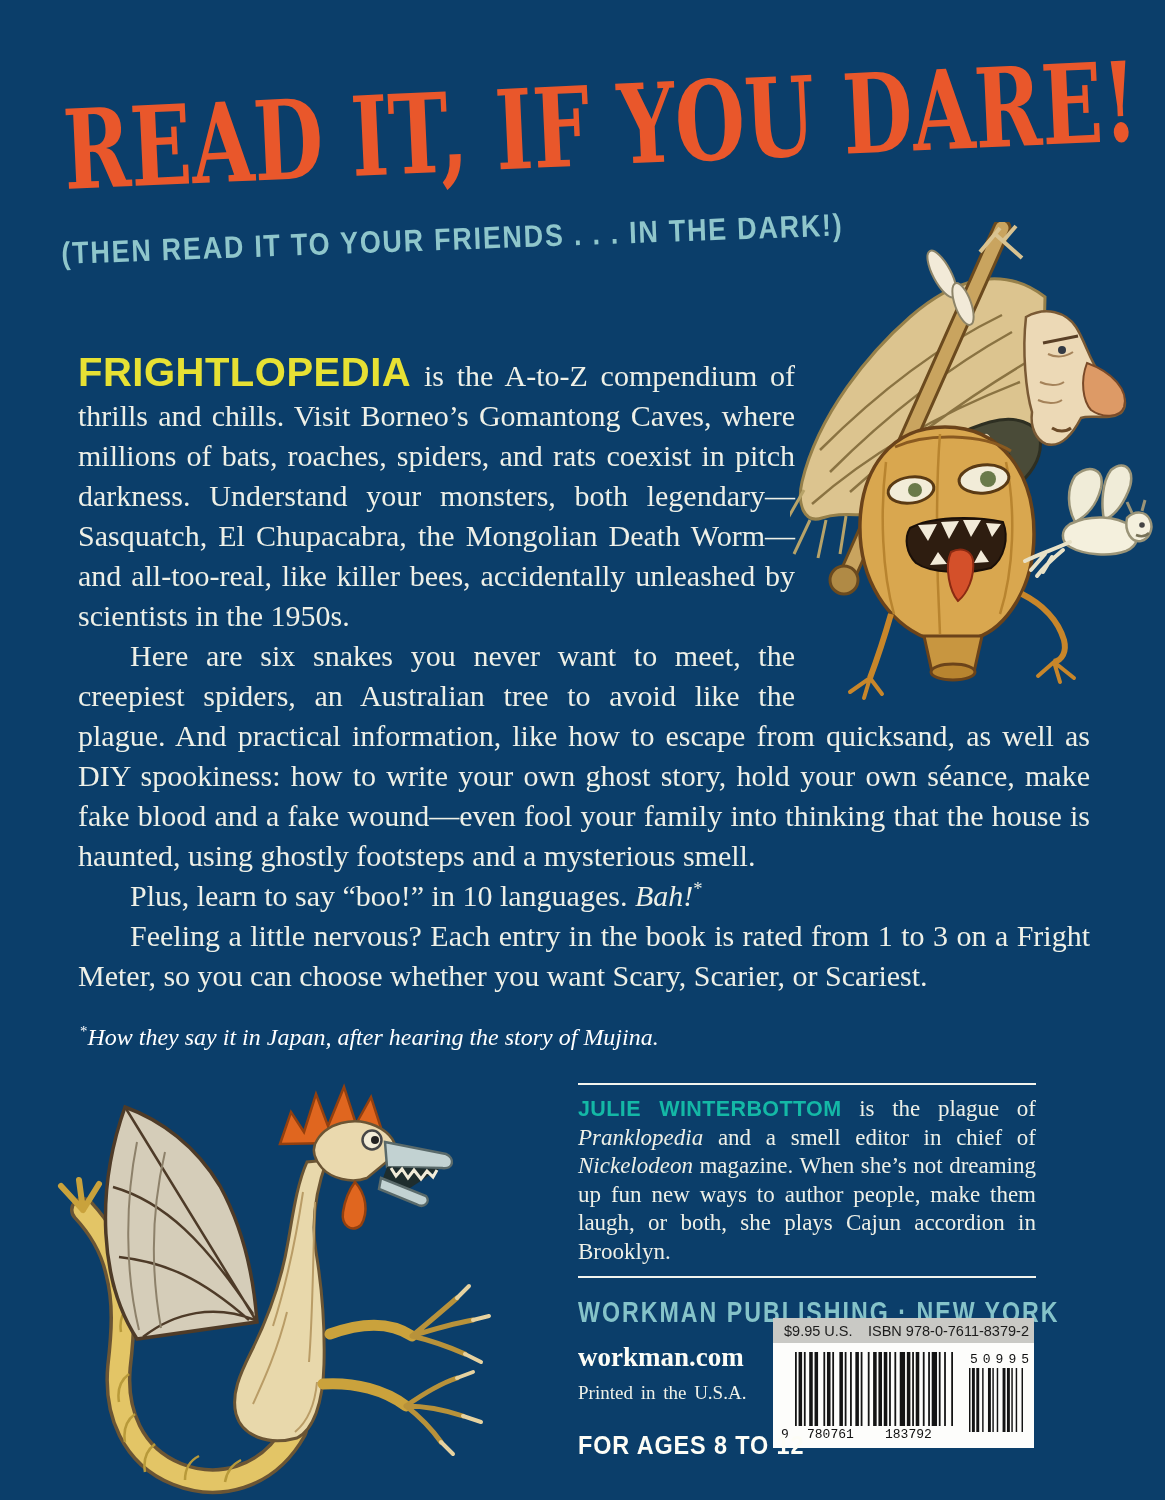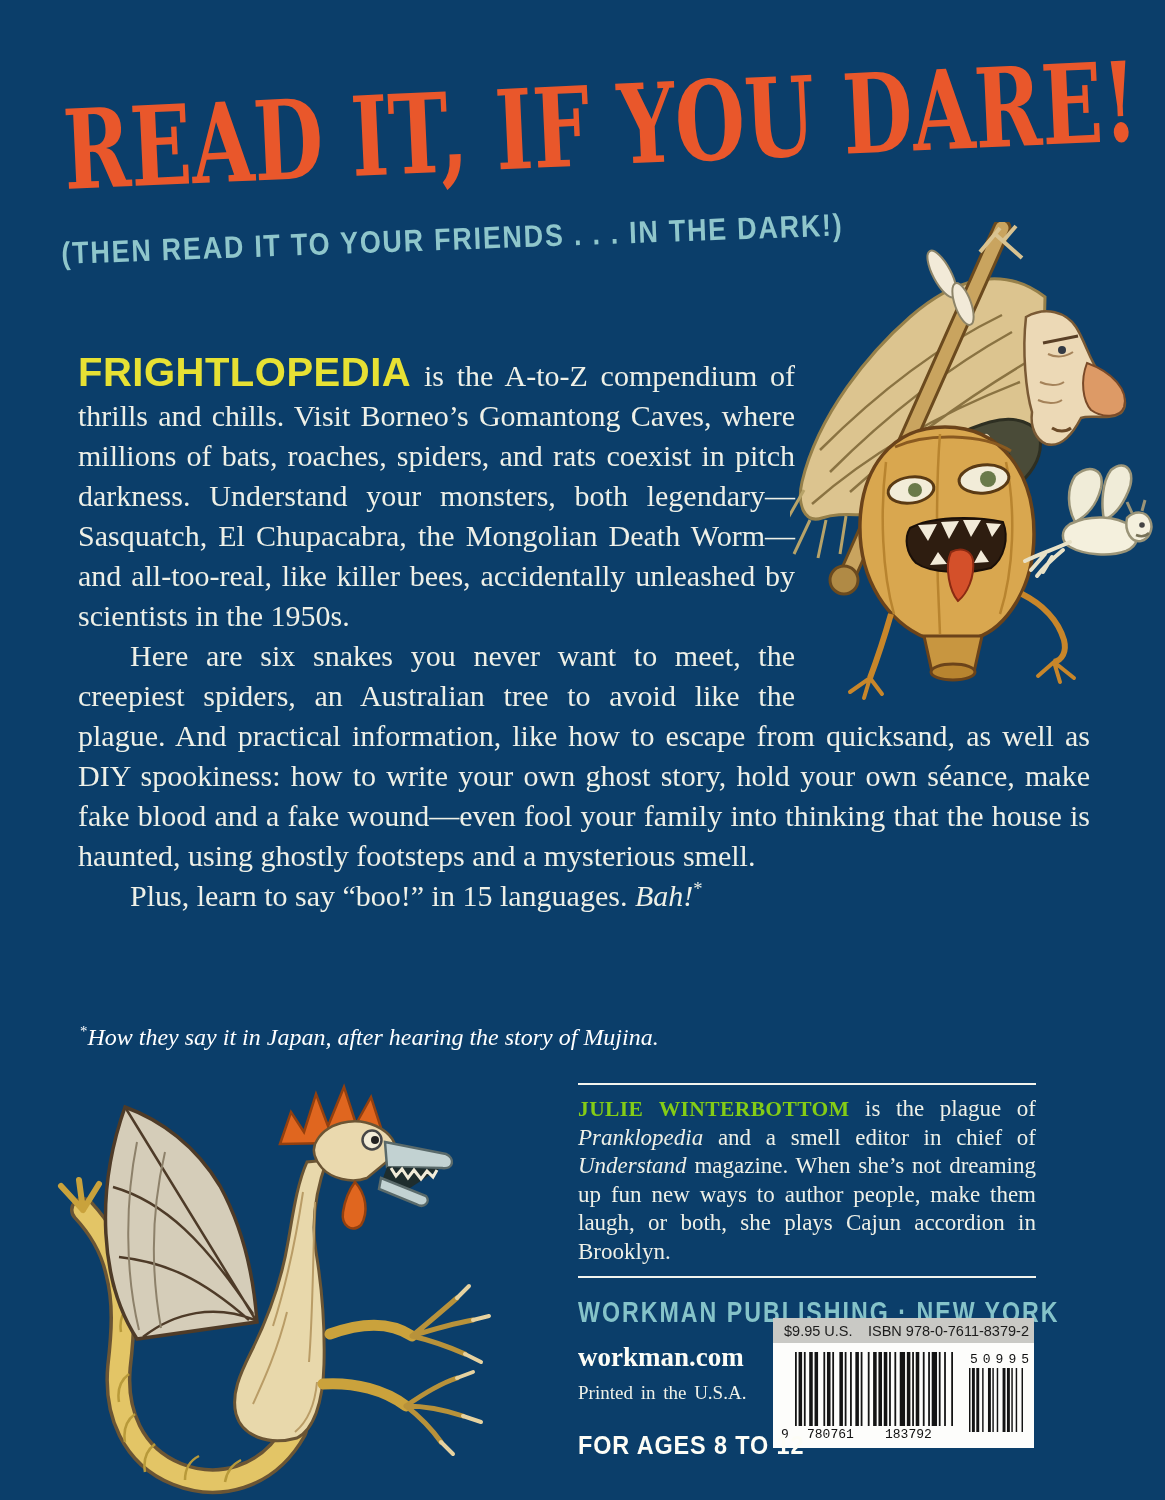--- a/index.html
+++ b/index.html
@@ -25,22 +25,22 @@
   .lead{font-family:"Liberation Sans","DejaVu Sans",sans-serif;font-weight:bold;
         font-size:40px;letter-spacing:0.5px;color:#e7e134;}
   .sup{font-size:0.62em;vertical-align:super;line-height:0;}
   .footnote{position:absolute;left:80px;top:1024px;font-style:italic;
             font-size:24px;color:#ffffff;}
   .footnote .sup{font-style:normal;}
   
   .authorcol{position:absolute;left:578px;top:1083px;width:458px;color:#eef0e7;}
   .rule{height:2px;background:#f3f4ee;}
   .bio{margin:10px 0 0 0;font-size:23px;line-height:28.5px;text-align:justify;}
-  .author-name{font-family:Liberation Serif, serif;font-weight:bold;
-               font-size:21.5px;color:#84cc16;letter-spacing:0.4px;}
+  .author-name{font-family:Liberation Sans, sans-serif;font-weight:bold;
+               font-size:21.5px;color:#14b8a6;letter-spacing:0.4px;}
   .rule2{margin-top:10px;}
   .publine{margin-top:18px;white-space:nowrap;transform:scaleX(0.8);transform-origin:0 0;
            font-family:"Liberation Sans","DejaVu Sans",sans-serif;font-weight:bold;
            font-size:29px;letter-spacing:2.5px;color:#85c3c9;}
   .website{margin-top:13px;font-weight:bold;font-size:27px;color:#fdfdf6;}
   .printed{margin-top:9px;font-size:19px;word-spacing:3px;color:#eef0e7;}
   .ages{position:absolute;left:578px;top:1430px;white-space:nowrap;
         transform:scaleX(0.9);transform-origin:0 0;
         font-family:"Liberation Sans","DejaVu Sans",sans-serif;font-weight:bold;
         font-size:26px;letter-spacing:1px;color:#fdfdf6;}
@@ -122,21 +122,22 @@
       <circle cx="127" cy="61" r="2.8" fill="#444"></circle>
       <path d="M121,71 C126,73 131,72 134,69" stroke="#777258" stroke-width="2.5" fill="none"></path>
       <path d="M55,78 C40,85 24,90 10,97 M30,90 L16,106 M37,93 L28,108 M48,86 C36,96 28,104 22,112" stroke="#e8e2c8" stroke-width="4" fill="none" stroke-linecap="round"></path>
     </g>
   </svg>
 
   <div class="blurb">
     <div class="witch-spacer"></div>
     <p><span class="lead">FRIGHTLOPEDIA</span><span> is the A-to-Z compendium of thrills and chills. Visit Borneo’s Gomantong Caves, where millions of bats, roaches, spiders, and rats coexist in pitch darkness. Understand your monsters, both legendary—Sasquatch, El Chupacabra, the Mongolian Death Worm—and all-too-real, like killer bees, accidentally unleashed by scientists in the 1950s.</span></p>
     <p class="indent">Here are six snakes you never want to meet, the creepiest spiders, an Australian tree to avoid like the plague. And practical information, like how to escape from quicksand, as well as DIY spookiness: how to write your own ghost story, hold your own séance, make fake blood and a fake wound—even fool your family into thinking that the house is haunted, using ghostly footsteps and a mysterious smell.</p>
-    <p class="indent"><span>Plus, learn to say “boo!” in 15 languages. </span><i>Bah!</i><span class="sup">*</span></p>
+    <p class="indent"><span>Plus, learn to say “boo!” in 10 languages. </span><i>Bah!</i><span class="sup">*</span></p>
+    <p class="indent">Feeling a little nervous? Each entry in the book is rated from 1 to 3 on a Fright Meter, so you can choose whether you want Scary, Scarier, or Scariest.</p>
   </div>
 
   <div class="footnote"><span class="sup">*</span><span>How they say it in Japan, after hearing the story of Mujina.</span></div>
 
   <svg class="dragon-art" viewBox="0 0 510 418" aria-hidden="true">
 
     <path d="M270,348 C242,398 192,408 152,392 C107,374 90,330 94,285 C98,250 100,220 92,190 C86,163 72,143 58,128" fill="none" stroke="#6b5534" stroke-width="26" stroke-linecap="round"></path>
     <path d="M270,348 C242,398 192,408 152,392 C107,374 90,330 94,285 C98,250 100,220 92,190 C86,163 72,143 58,128" fill="none" stroke="#e3c566" stroke-width="19" stroke-linecap="round"></path>
     <path d="M120,390 C118,378 122,368 130,362 M100,360 C98,348 102,338 110,332 M94,320 C92,308 96,298 104,292 M96,250 C94,238 98,228 106,224 M88,205 C86,193 90,185 98,181 M160,398 C160,386 166,378 174,374 M200,400 C202,388 208,382 216,378" stroke="#b89a3a" stroke-width="2.5" fill="none"></path>
     <path d="M58,128 L36,104 M58,128 L54,98 M58,128 L74,102" stroke="#c9a23c" stroke-width="6" fill="none" stroke-linecap="round"></path>
@@ -164,21 +165,21 @@
     <path d="M305,252 C338,240 366,240 387,254" fill="none" stroke="#caa23c" stroke-width="11" stroke-linecap="round"></path>
     <path d="M387,254 C402,242 418,228 432,216 M387,254 C406,248 426,242 448,238 M387,254 C404,258 422,264 440,272" fill="none" stroke="#b8923a" stroke-width="5" stroke-linecap="round"></path>
     <path d="M432,216 L444,204 M448,238 L464,234 M440,272 L456,280" stroke="#e6d2a0" stroke-width="4" fill="none" stroke-linecap="round"></path>
     <path d="M298,302 C330,300 360,308 381,324" fill="none" stroke="#caa23c" stroke-width="11" stroke-linecap="round"></path>
     <path d="M381,324 C398,312 414,302 432,296 M381,324 C400,324 420,328 438,334 M381,324 C394,334 406,346 416,360" fill="none" stroke="#b8923a" stroke-width="5" stroke-linecap="round"></path>
     <path d="M432,296 L448,290 M438,334 L456,340 M416,360 L428,372" stroke="#e6d2a0" stroke-width="4" fill="none" stroke-linecap="round"></path>
   </svg>
 
   <div class="authorcol">
     <div class="rule"></div>
-    <p class="bio"><span class="author-name">JULIE WINTERBOTTOM</span><span> is the plague of </span><i>Pranklopedia</i><span> and a smell editor in chief of </span><i>Understand</i><span> magazine. When she’s not dreaming up fun new ways to author people, make them laugh, or both, she plays Cajun accordion in Brooklyn.</span></p>
+    <p class="bio"><span class="author-name">JULIE WINTERBOTTOM</span><span> is the plague of </span><i>Pranklopedia</i><span> and a smell editor in chief of </span><i>Nickelodeon</i><span> magazine. When she’s not dreaming up fun new ways to author people, make them laugh, or both, she plays Cajun accordion in Brooklyn.</span></p>
     <div class="rule rule2"></div>
     <div class="publine">WORKMAN PUBLISHING · NEW YORK</div>
     <div class="website">workman.com</div>
     <div class="printed">Printed in the U.S.A.</div>
   </div>
 
   <div class="barcode">
     <svg viewBox="0 0 261 130" width="261" height="130">
       <rect x="0" y="0" width="261" height="130" fill="#fdfdfb"></rect>
       <rect x="0" y="0" width="261" height="25" fill="#c9c9c5"></rect>

